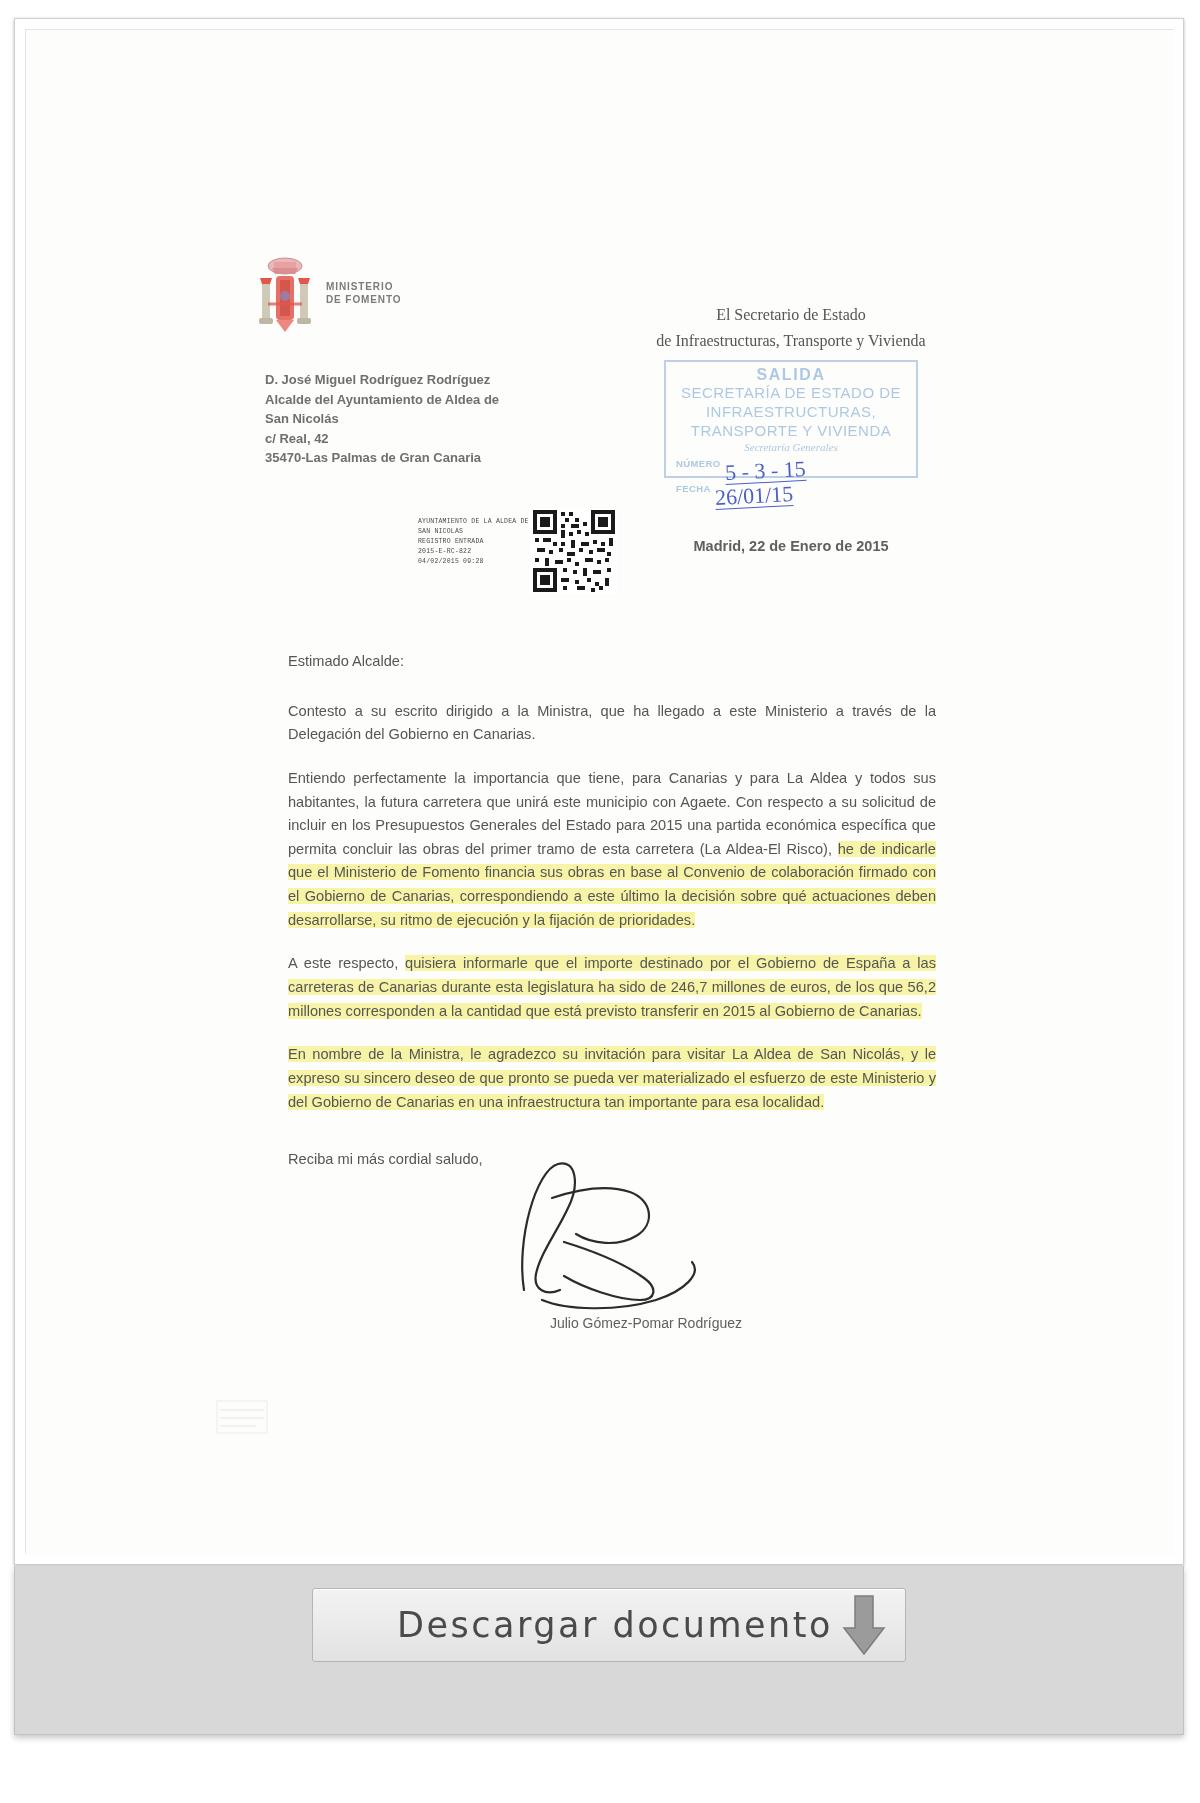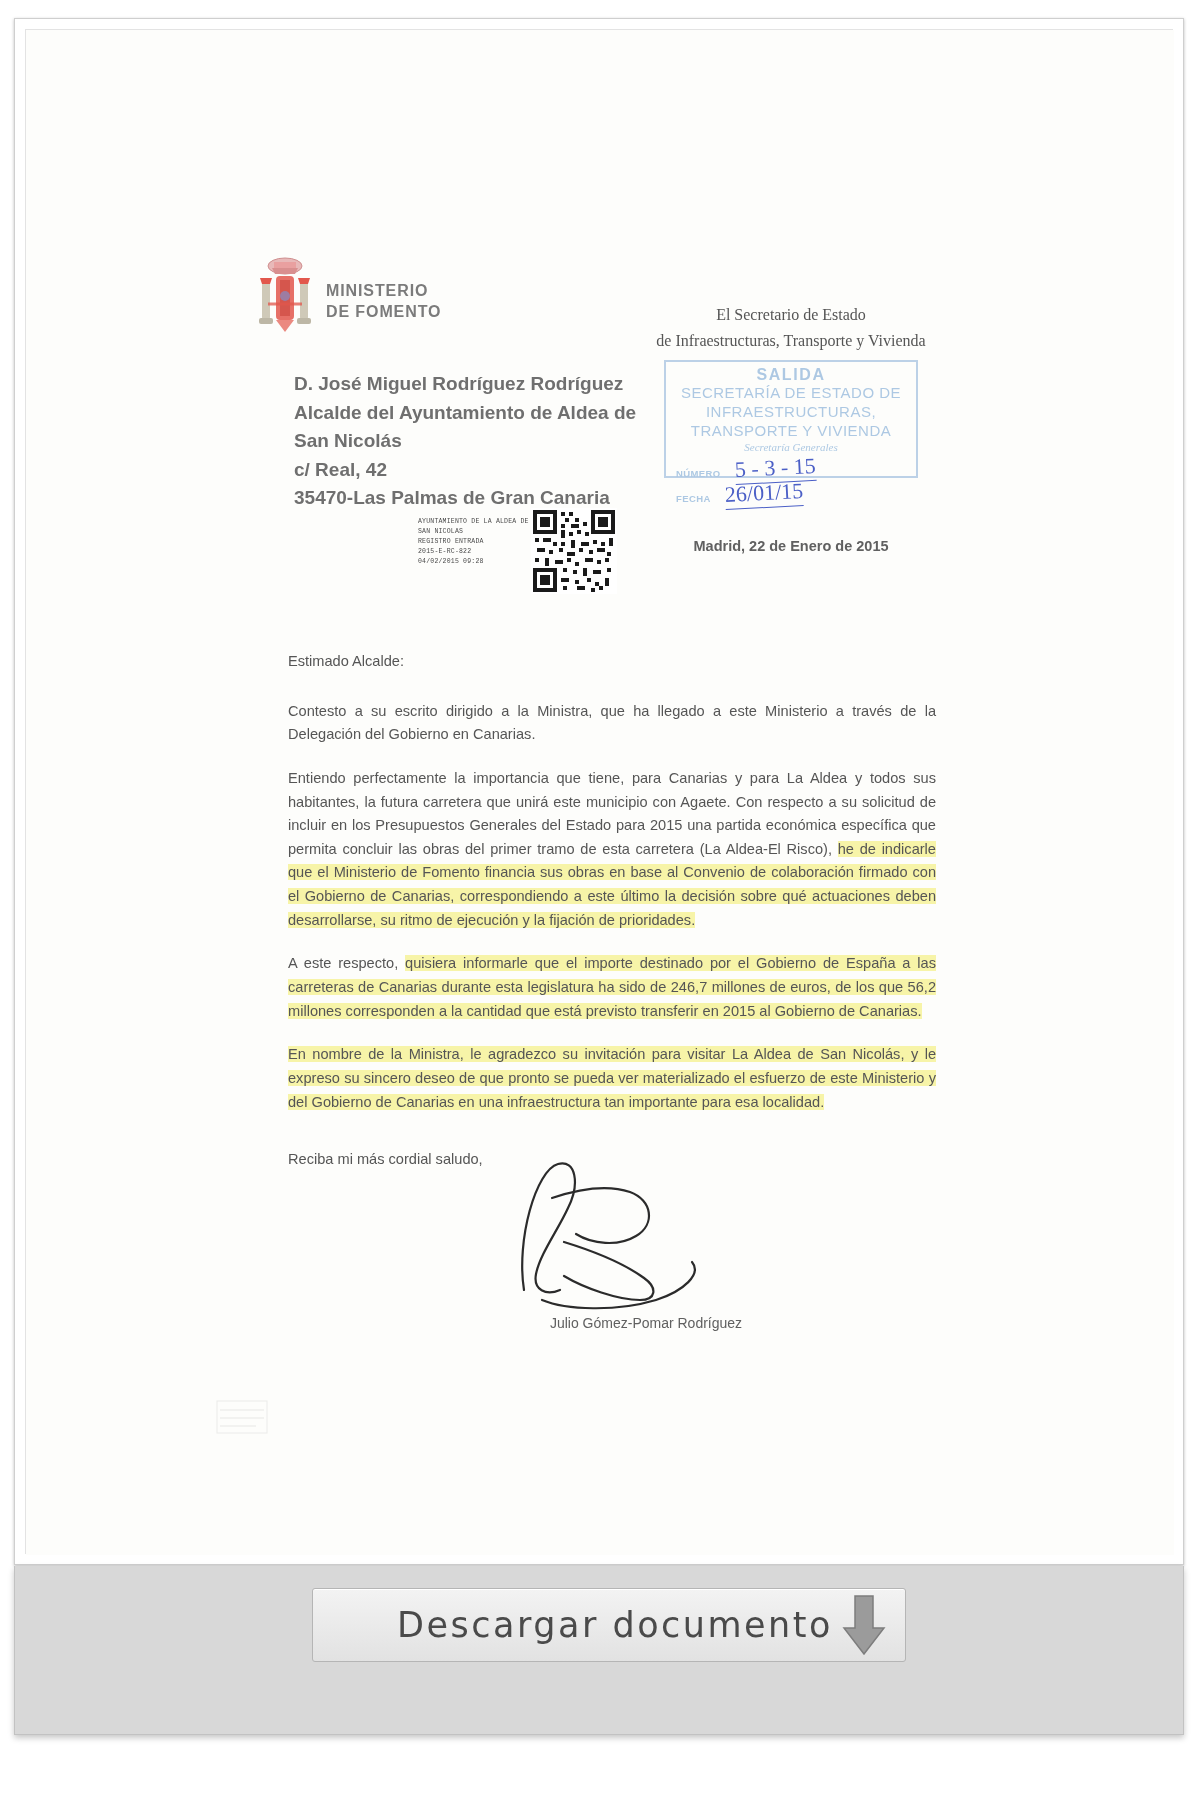--- a/index.html
+++ b/index.html
@@ -30,28 +30,28 @@
     background:#fdfdfb;
   }
 
   
   .crest{
     position:absolute;left:228px;top:222px;width:62px;height:92px;
   }
   .crest svg{display:block;}
   .ministry{
     position:absolute;left:300px;top:250px;
-    color:#7b7b7b;font-size:16px;letter-spacing:.9px;line-height:1.33;
+    color:#7b7b7b;font-size:10px;letter-spacing:.9px;line-height:1.33;
     font-weight:600;
   }
   .ministry div{white-space:nowrap;}
 
   .addressee{
-    position:absolute;left:268px;top:340px;
-    color:#6f6f6f;font-size:19px;line-height:1.5;
+    position:absolute;left:239px;top:340px;
+    color:#6f6f6f;font-size:13px;line-height:1.5;
     font-weight:600;
   }
   .addressee div{white-space:nowrap;}
 
   
   .sec-title{
     position:absolute;left:600px;top:272px;width:330px;
     text-align:center;color:#555;
     font-family:"Liberation Serif", serif;
     font-size:16px;line-height:1.65;
@@ -70,21 +70,21 @@
   .salida-stamp .s1{font-size:16px;font-weight:700;letter-spacing:1.6px;margin-top:4px;}
   .salida-stamp .s2{font-size:15px;font-weight:400;letter-spacing:.5px;line-height:1.25;}
   .salida-stamp .s3{
     font-family:"Liberation Serif", serif;
     font-size:11px;font-style:italic;margin-top:1px;color:#a9c6e2;
   }
   .stamp-fields{
     position:relative;margin-top:5px;text-align:left;padding-left:10px;
   }
   .stamp-fields .row{
-    display:flex;align-items:flex-end;gap:14px;height:25px;
+    display:flex;gap:4px;height:25px;
   }
   .stamp-fields .lbl{
     font-size:9.5px;letter-spacing:.4px;color:#a9c6e2;font-weight:600;
     padding-bottom:4px;
   }
   .hand{
     font-family:"Liberation Serif", serif;
     color:#4257c4;font-size:22px;
     transform:rotate(-3deg);
     white-space:nowrap;

